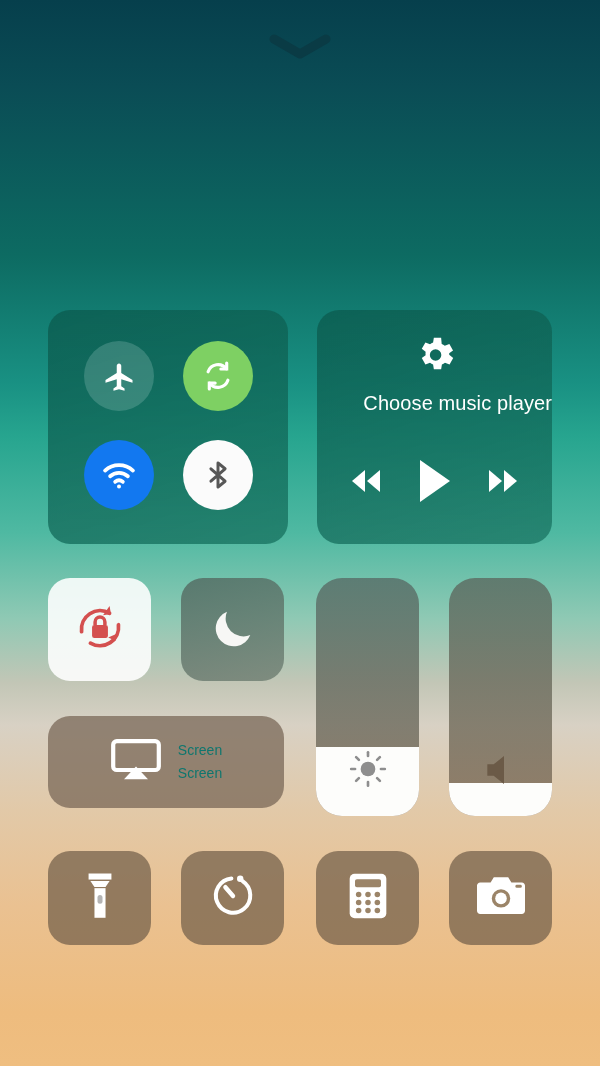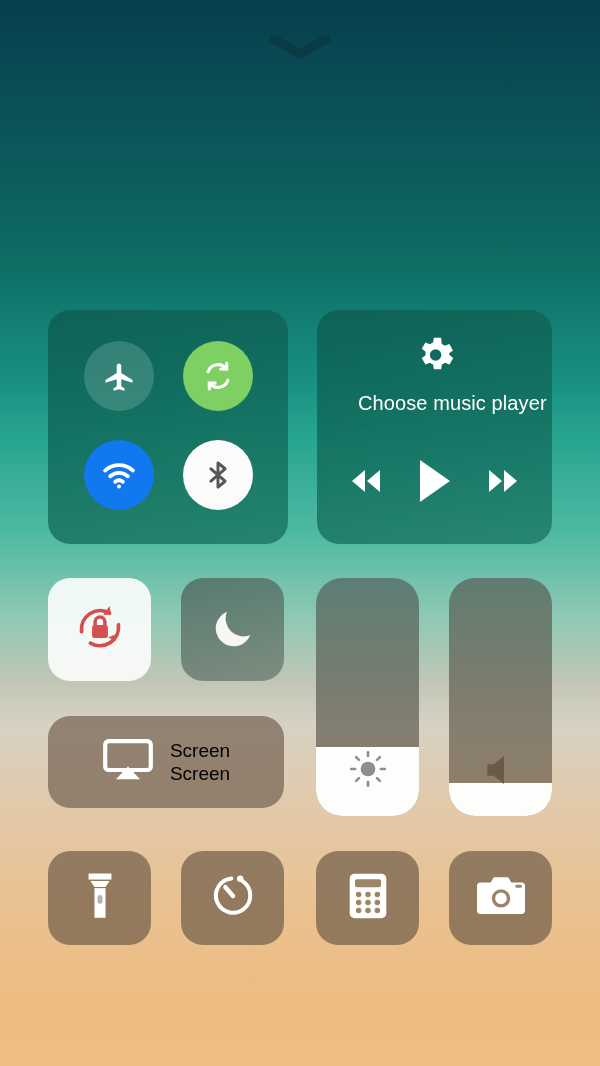--- a/index.html
+++ b/index.html
@@ -43,37 +43,37 @@
   .toggle { position:absolute; width:70px; height:70px; border-radius:50%;
             display:flex; align-items:center; justify-content:center; }
   .tg-air  { left:36px; top:31px; background: rgba(190,225,220,0.22); }
   .tg-sync { left:135px; top:31px; background:#7ed063; }
   .tg-wifi { left:36px; top:130px; background:#1278f0; }
   .tg-bt   { left:135px; top:130px; background:#fbfbfb; }
   .toggle svg { display:block; }
 
   
   .gear-wrap { position:absolute; left:0; right:0; top:22px; display:flex; justify-content:center; }
-  .music-label { position:absolute; left:0; right:0; top:82px; text-align:left;
+  .music-label { position:absolute; left:0; right:0; top:82px; text-align:right;
                  color:#ffffff; font-size:20px; letter-spacing:.1px;padding-left:41px; }
   .transport { position:absolute; left:0; right:0; top:142px; height:62px;
                display:flex; align-items:center; justify-content:space-around; padding:0 14px; }
   .tbtn { display:flex; align-items:center; justify-content:center; }
 
   
   .tile { position:absolute; border-radius:22px; display:flex;
           align-items:center; justify-content:center; }
   .tile-rot  { left:48px;  top:578px; width:103px; height:103px;
                background: rgba(255,255,255,0.88); }
   .tile-dnd  { left:181px; top:578px; width:103px; height:103px;
                background: linear-gradient(160deg, rgba(82,104,96,0.80), rgba(104,120,108,0.74)); }
   .tile-timeout { left:48px; top:716px; width:236px; height:92px;
                background: rgba(120,103,86,0.74);
                display:flex; align-items:center; justify-content:center; gap:16px; padding:0 14px; }
-  .timeout-label { color:#000000; font-size:19px; line-height:23px; }
+  .timeout-label { color:#0f766e; font-size:14px; line-height:23px; }
 
   
   .slider { position:absolute; width:103px; height:238px; border-radius:26px;
             overflow:hidden; }
   .sl-bright { left:316px; top:578px;
             background: linear-gradient(180deg, rgba(88,110,104,0.82), rgba(122,104,86,0.80)); }
   .sl-vol    { left:449px; top:578px;
             background: linear-gradient(180deg, rgba(92,108,98,0.82), rgba(126,106,86,0.80)); }
   .sl-fill { position:absolute; left:0; right:0; bottom:0; background:#fdfdfb; }
   .sl-icon { position:absolute; left:0; right:0; bottom:26px;

